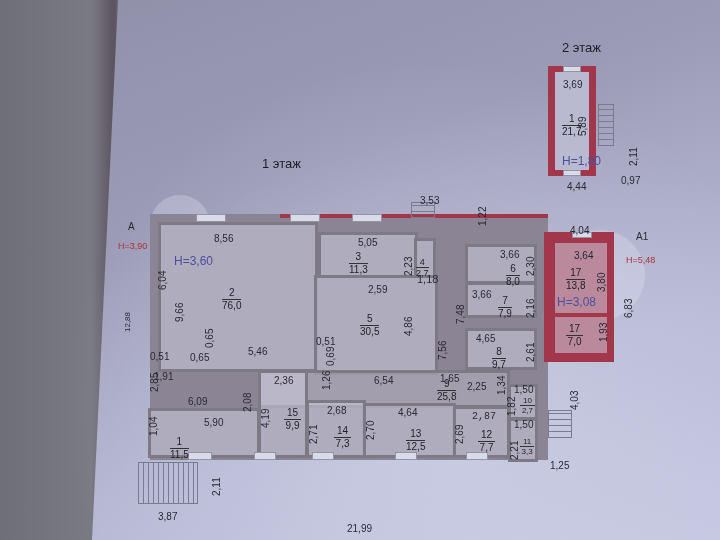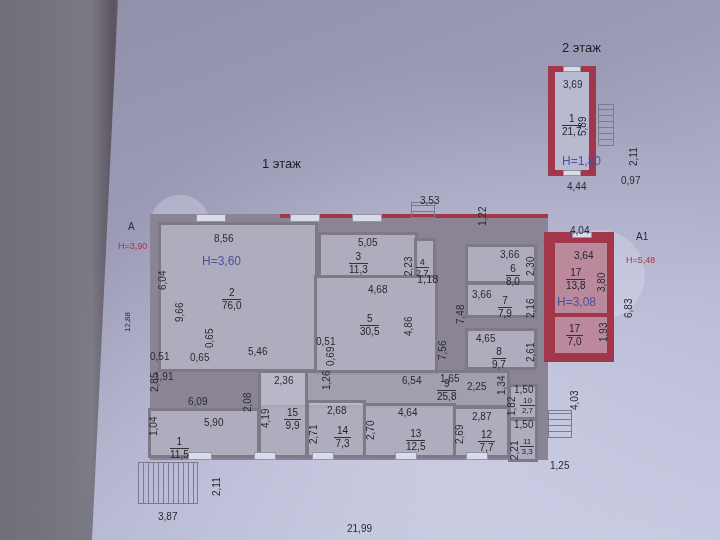--- a/index.html
+++ b/index.html
@@ -82,21 +82,21 @@
 <div class="win" style="left:312px;top:452px;width:22px;height:8px;"></div>
 <div class="win" style="left:395px;top:452px;width:22px;height:8px;"></div>
 <div class="win" style="left:466px;top:452px;width:22px;height:8px;"></div>
 
 <div class="stairs" style="left:411px;top:202px;width:22px;height:14px;"></div>
 <div class="stairs" style="left:548px;top:410px;width:22px;height:26px;"></div>
 <div class="stairs" style="left:138px;top:462px;width:58px;height:40px;background:repeating-linear-gradient(90deg,transparent 0 4px,#7a7a90 4px 5px);"></div>
 
 <div class="lbl" style="left:128px;top:222px;">A</div>
 <div class="lbl hr" style="left:118px;top:242px;">H=3,90</div>
-<div class="lbl h" style="left:174px;top:255px;margin-left:28px;">H=3,60</div>
+<div class="lbl h" style="left:174px;top:255px;">H=3,60</div>
 <div class="lbl" style="left:636px;top:232px;">A1</div>
 <div class="lbl hr" style="left:626px;top:256px;">H=5,48</div>
 <div class="lbl h" style="left:557px;top:296px;">H=3,08</div>
 <div class="lbl" style="left:347px;top:524px;">21,99</div>
 <div class="lbl v" style="left:124px;top:332px;font-size:8px;">12,88</div>
 
 <div class="lbl" style="left:420px;top:196px;">3,53</div>
 <div class="lbl v" style="left:478px;top:226px;">1,22</div>
 <div class="lbl" style="left:158px;top:512px;">3,87</div>
 <div class="lbl v" style="left:212px;top:496px;">2,11</div>
@@ -130,38 +130,38 @@
 <div class="lbl v" style="left:205px;top:348px;">0,65</div>
 <div class="lbl" style="left:248px;top:347px;">5,46</div>
 <div class="lbl v" style="left:150px;top:392px;">2,85</div>
 <div class="lbl" style="left:188px;top:397px;">6,09</div>
 <div class="lbl" style="left:204px;top:418px;">5,90</div>
 <div class="lbl v" style="left:149px;top:436px;">1,04</div>
 <div class="lbl v" style="left:243px;top:412px;">2,08</div>
 <div class="lbl" style="left:358px;top:238px;">5,05</div>
 <div class="lbl v" style="left:404px;top:276px;">2,23</div>
 <div class="lbl" style="left:417px;top:274px;font-size:11px;">1,18</div>
-<div class="lbl" style="left:368px;top:285px;">4,68</div>
+<div class="lbl" style="left:368px;top:285px;">2,59</div>
 <div class="lbl v" style="left:404px;top:336px;">4,86</div>
 <div class="lbl" style="left:316px;top:337px;">0,51</div>
 <div class="lbl v" style="left:326px;top:366px;">0,69</div>
 <div class="lbl" style="left:274px;top:376px;">2,36</div>
 <div class="lbl v" style="left:261px;top:428px;">4,19</div>
 <div class="lbl v" style="left:322px;top:390px;">1,26</div>
-<div class="lbl" style="left:374px;top:376px;margin-left:28px;">6,54</div>
+<div class="lbl" style="left:374px;top:376px;">6,54</div>
 <div class="lbl" style="left:327px;top:406px;">2,68</div>
 <div class="lbl v" style="left:309px;top:444px;">2,71</div>
 <div class="lbl" style="left:398px;top:408px;">4,64</div>
 <div class="lbl v" style="left:366px;top:440px;">2,70</div>
 <div class="lbl v" style="left:438px;top:360px;">7,56</div>
 <div class="lbl v" style="left:456px;top:324px;">7,48</div>
 <div class="lbl" style="left:440px;top:362px;margin-top:12px;">1,65</div>
 <div class="lbl" style="left:467px;top:382px;">2,25</div>
 <div class="lbl v" style="left:497px;top:395px;">1,34</div>
-<div class="lbl" style="left:472px;top:412px;">2,87</div>
+<div class="lbl" style="left:472px;top:412px;font-family:Liberation Mono, monospace;">2,87</div>
 <div class="lbl v" style="left:455px;top:444px;">2,69</div>
 <div class="lbl" style="left:500px;top:250px;">3,66</div>
 <div class="lbl v" style="left:526px;top:276px;">2,30</div>
 <div class="lbl" style="left:472px;top:290px;">3,66</div>
 <div class="lbl v" style="left:526px;top:318px;">2,16</div>
 <div class="lbl" style="left:476px;top:334px;">4,65</div>
 <div class="lbl v" style="left:526px;top:362px;">2,61</div>
 <div class="lbl" style="left:514px;top:385px;">1,50</div>
 <div class="lbl v" style="left:507px;top:416px;">1,82</div>
 <div class="lbl" style="left:514px;top:420px;">1,50</div>

